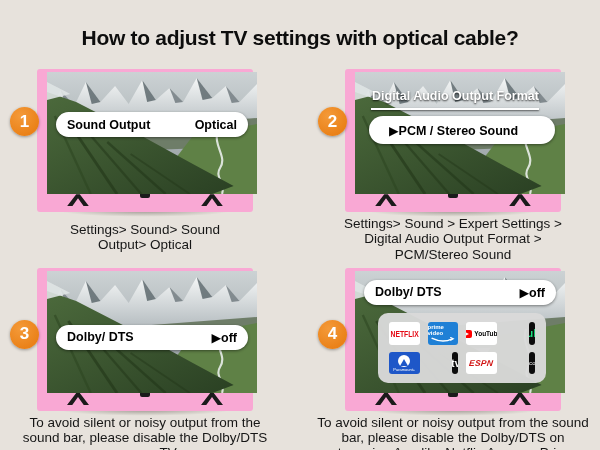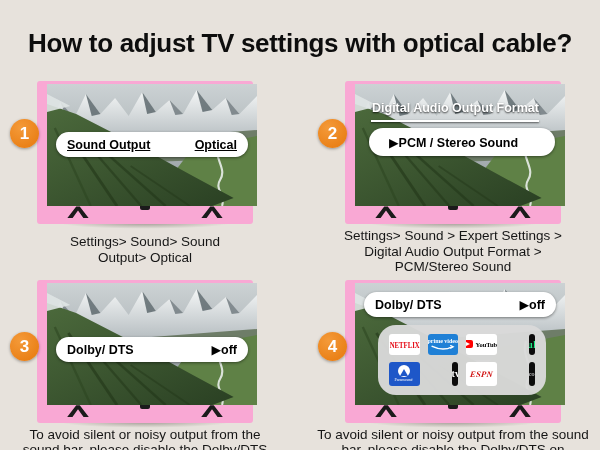--- a/index.html
+++ b/index.html
@@ -3,21 +3,21 @@
 <meta charset="utf-8">
 <style>
   html,body{margin:0;padding:0;}
   body{
     width:600px;height:450px;overflow:hidden;
     background:#e7e2dc;
     font-family:"Liberation Sans","DejaVu Sans",sans-serif;
     color:#111;
   }
   .title{
-    text-align:center;font-size:26px;font-weight:800;letter-spacing:-0.3px;
+    text-align:center;font-size:21px;font-weight:800;letter-spacing:-0.3px;
     color:#0d0d0d;padding-top:12px;line-height:1.1;
   }
   .grid{display:grid;grid-template-columns:300px 300px;margin-top:5px;}
   .panel{display:flex;flex-direction:column;align-items:center;padding-top:6px;}
   .p1,.p3{transform:translateX(-5px);}
   .p2,.p4{transform:translateX(3px);}
 
   
   .tv-wrap{position:relative;width:216px;}
   .tv{position:relative;background:#f9a8d4;border-radius:3px;padding:3px 10px 6px;z-index:2;}
@@ -41,36 +41,36 @@
   }
   .b-row1{top:38px;} .b-row2{top:52px;}
 
   
   .bar{
     position:absolute;left:9px;right:9px;height:25px;background:#fff;border-radius:13px;
     display:flex;align-items:center;justify-content:space-between;padding:0 11px;
     font-weight:bold;font-size:12.5px;color:#000;box-shadow:0 1px 3px rgba(0,0,0,.45);
     box-sizing:border-box;white-space:nowrap;
   }
-  .bar-mid1{top:48px;text-decoration:underline;}
+  .bar-mid1{top:40px;}
   .bar-mid3{top:54px;}
   .bar-top{top:9px;}
 
   .dao-header{position:absolute;top:17px;left:17px;right:26px;color:#fff;font-weight:bold;
     font-size:12.5px;text-shadow:0 1px 2px rgba(0,0,0,.8);white-space:nowrap;}
   .dao-line{position:absolute;top:36px;left:16px;right:26px;height:2px;background:#fff;
     box-shadow:0 1px 2px rgba(0,0,0,.6);}
   .dao-pill{position:absolute;top:44px;left:14px;right:10px;height:28px;background:#fff;border-radius:14px;
     display:flex;align-items:center;padding-left:20px;font-weight:bold;font-size:12.5px;color:#000;
     box-shadow:0 1px 3px rgba(0,0,0,.45);box-sizing:border-box;white-space:nowrap;}
 
   
   .apps{position:absolute;top:42px;bottom:10px;left:23px;right:19px;background:rgba(218,218,218,.96);
-    border-radius:18px;display:grid;grid-template-columns:repeat(4,1fr);
-    column-gap:8px;row-gap:7px;padding:9px 11px;box-sizing:border-box;font-family:Liberation Serif, serif;}
+    border-radius:10px;display:grid;grid-template-columns:repeat(4,1fr);
+    column-gap:8px;row-gap:7px;padding:9px 11px;box-sizing:border-box;}
   .tile{border-radius:3px;display:flex;align-items:center;justify-content:center;overflow:hidden;}
   .tile-netflix,.tile-yt,.tile-espn{background:#fff;}
   .tile-hulu,.tile-appletv,.tile-peacock{background:#0c0c0c;margin-left:24px;}
   .tile-prime{background:#1f80d6;flex-direction:column;}
   .tile-para{background:#1e57c8;flex-direction:column;}
   .t-netflix{color:#e50914;font-weight:800;font-size:7.5px;transform:scaleY(1.2) scaleX(.9);letter-spacing:0;}
   .t-prime{color:#fff;font-weight:bold;font-size:6px;line-height:1;}
   .smile{display:block;margin-top:1px;}
   .yt-play{width:11px;height:8px;background:#f00;border-radius:2px;position:relative;margin-right:2px;flex:none;}
   .yt-play::after{content:"";position:absolute;left:4px;top:2px;

